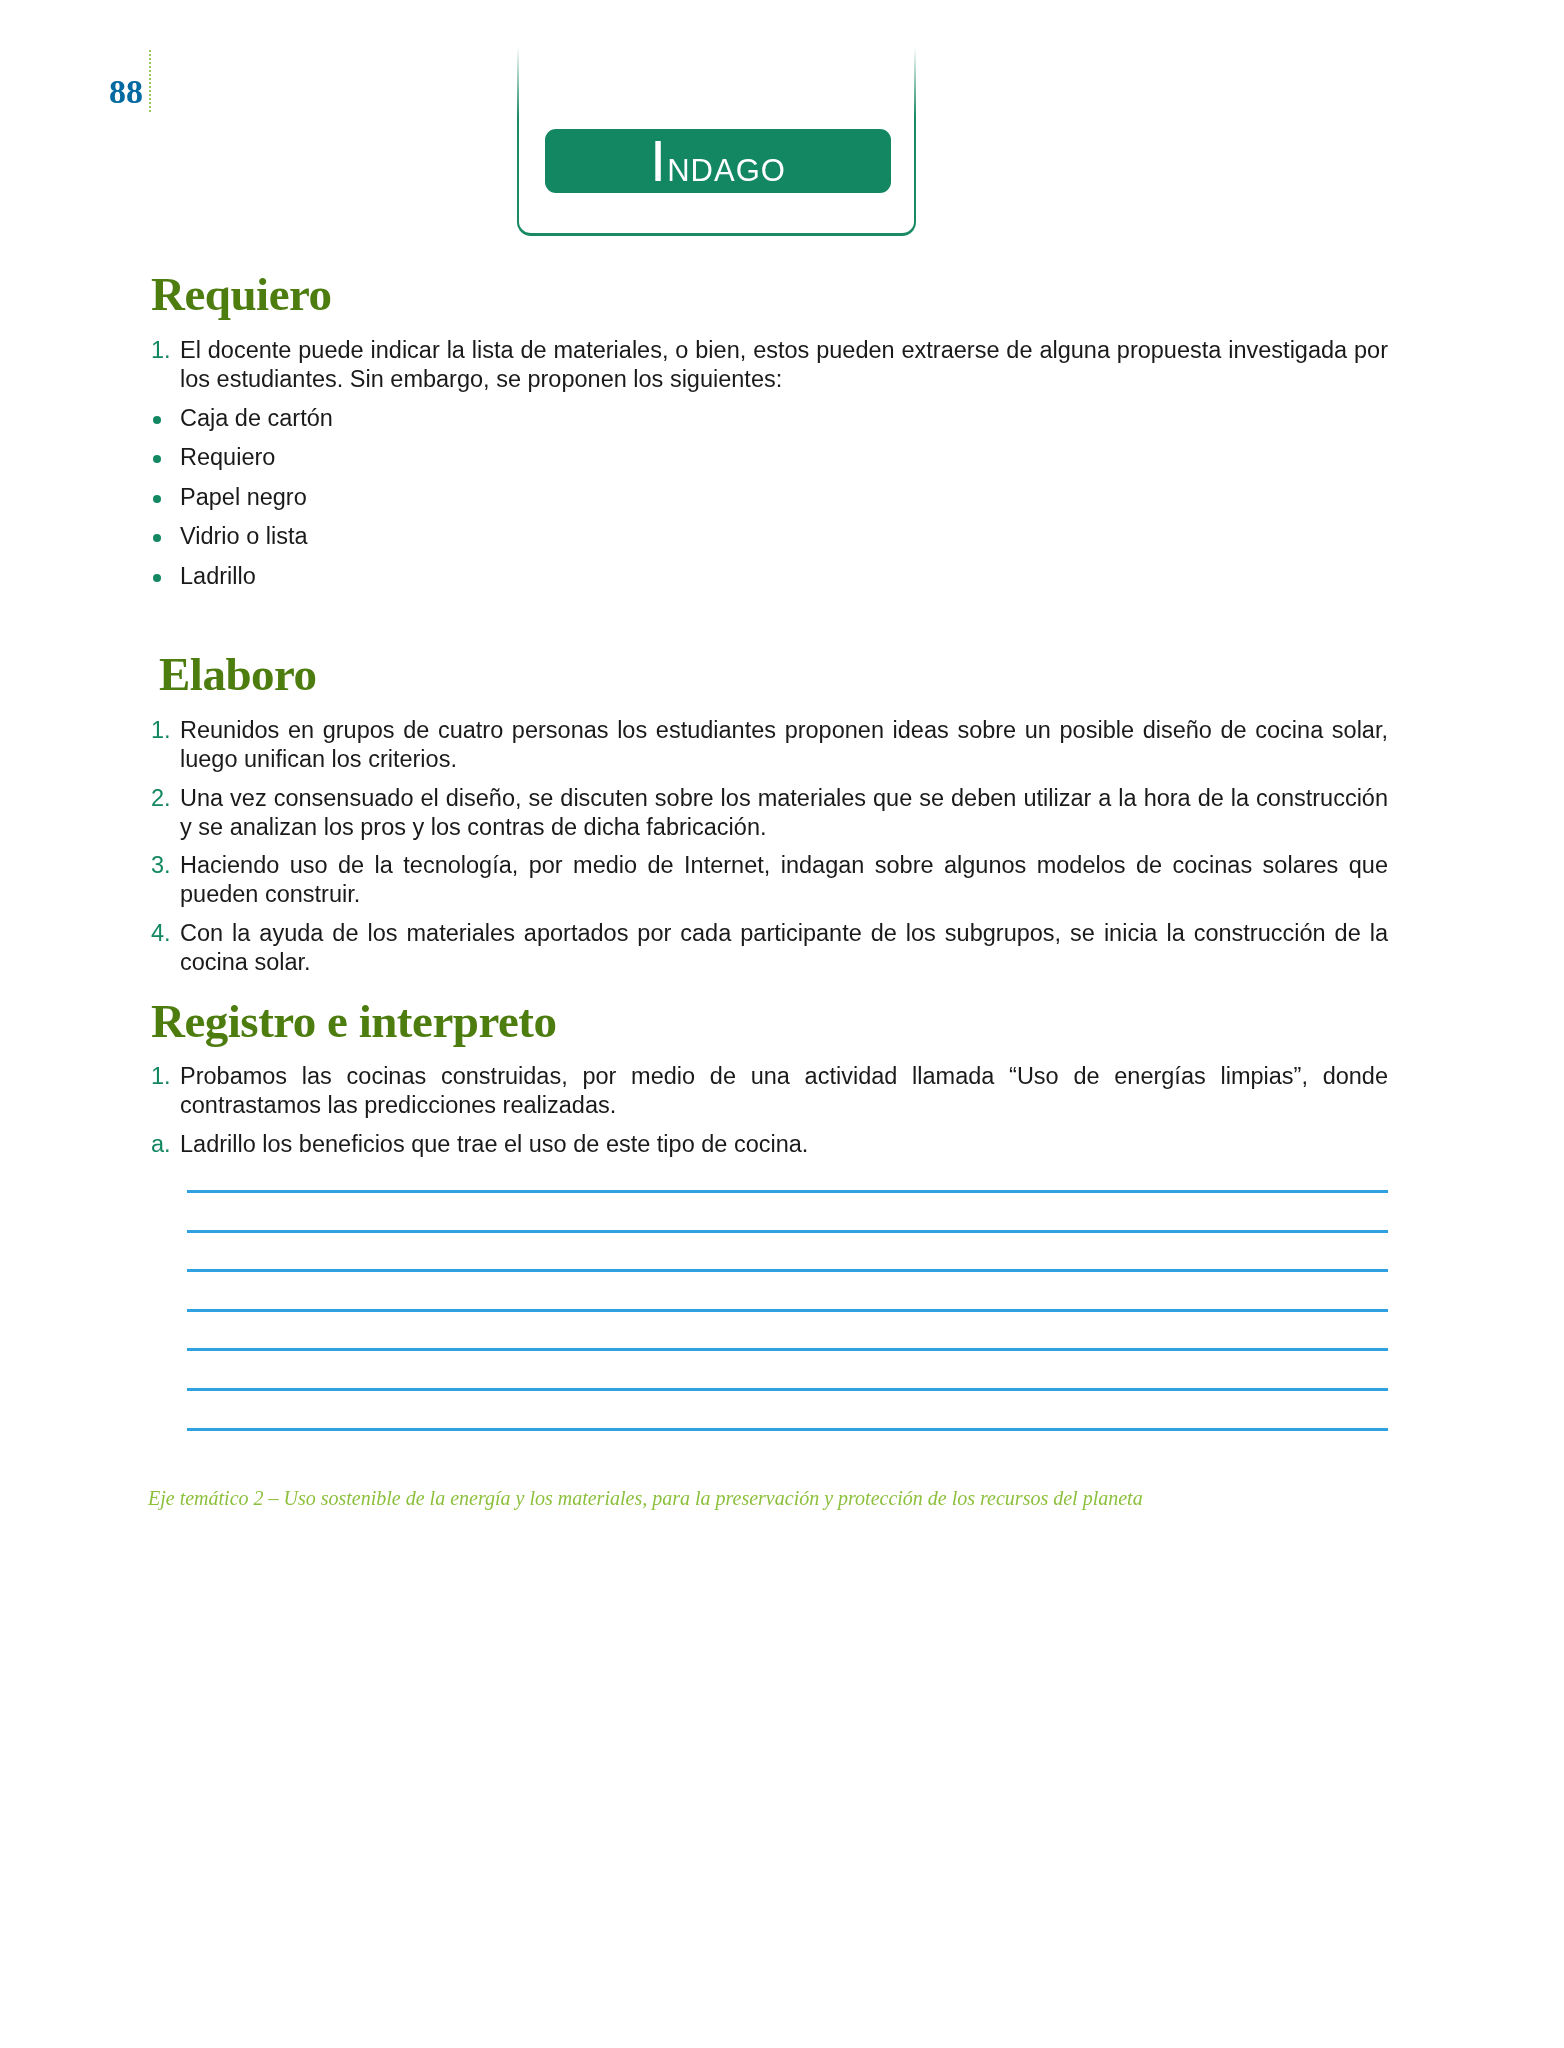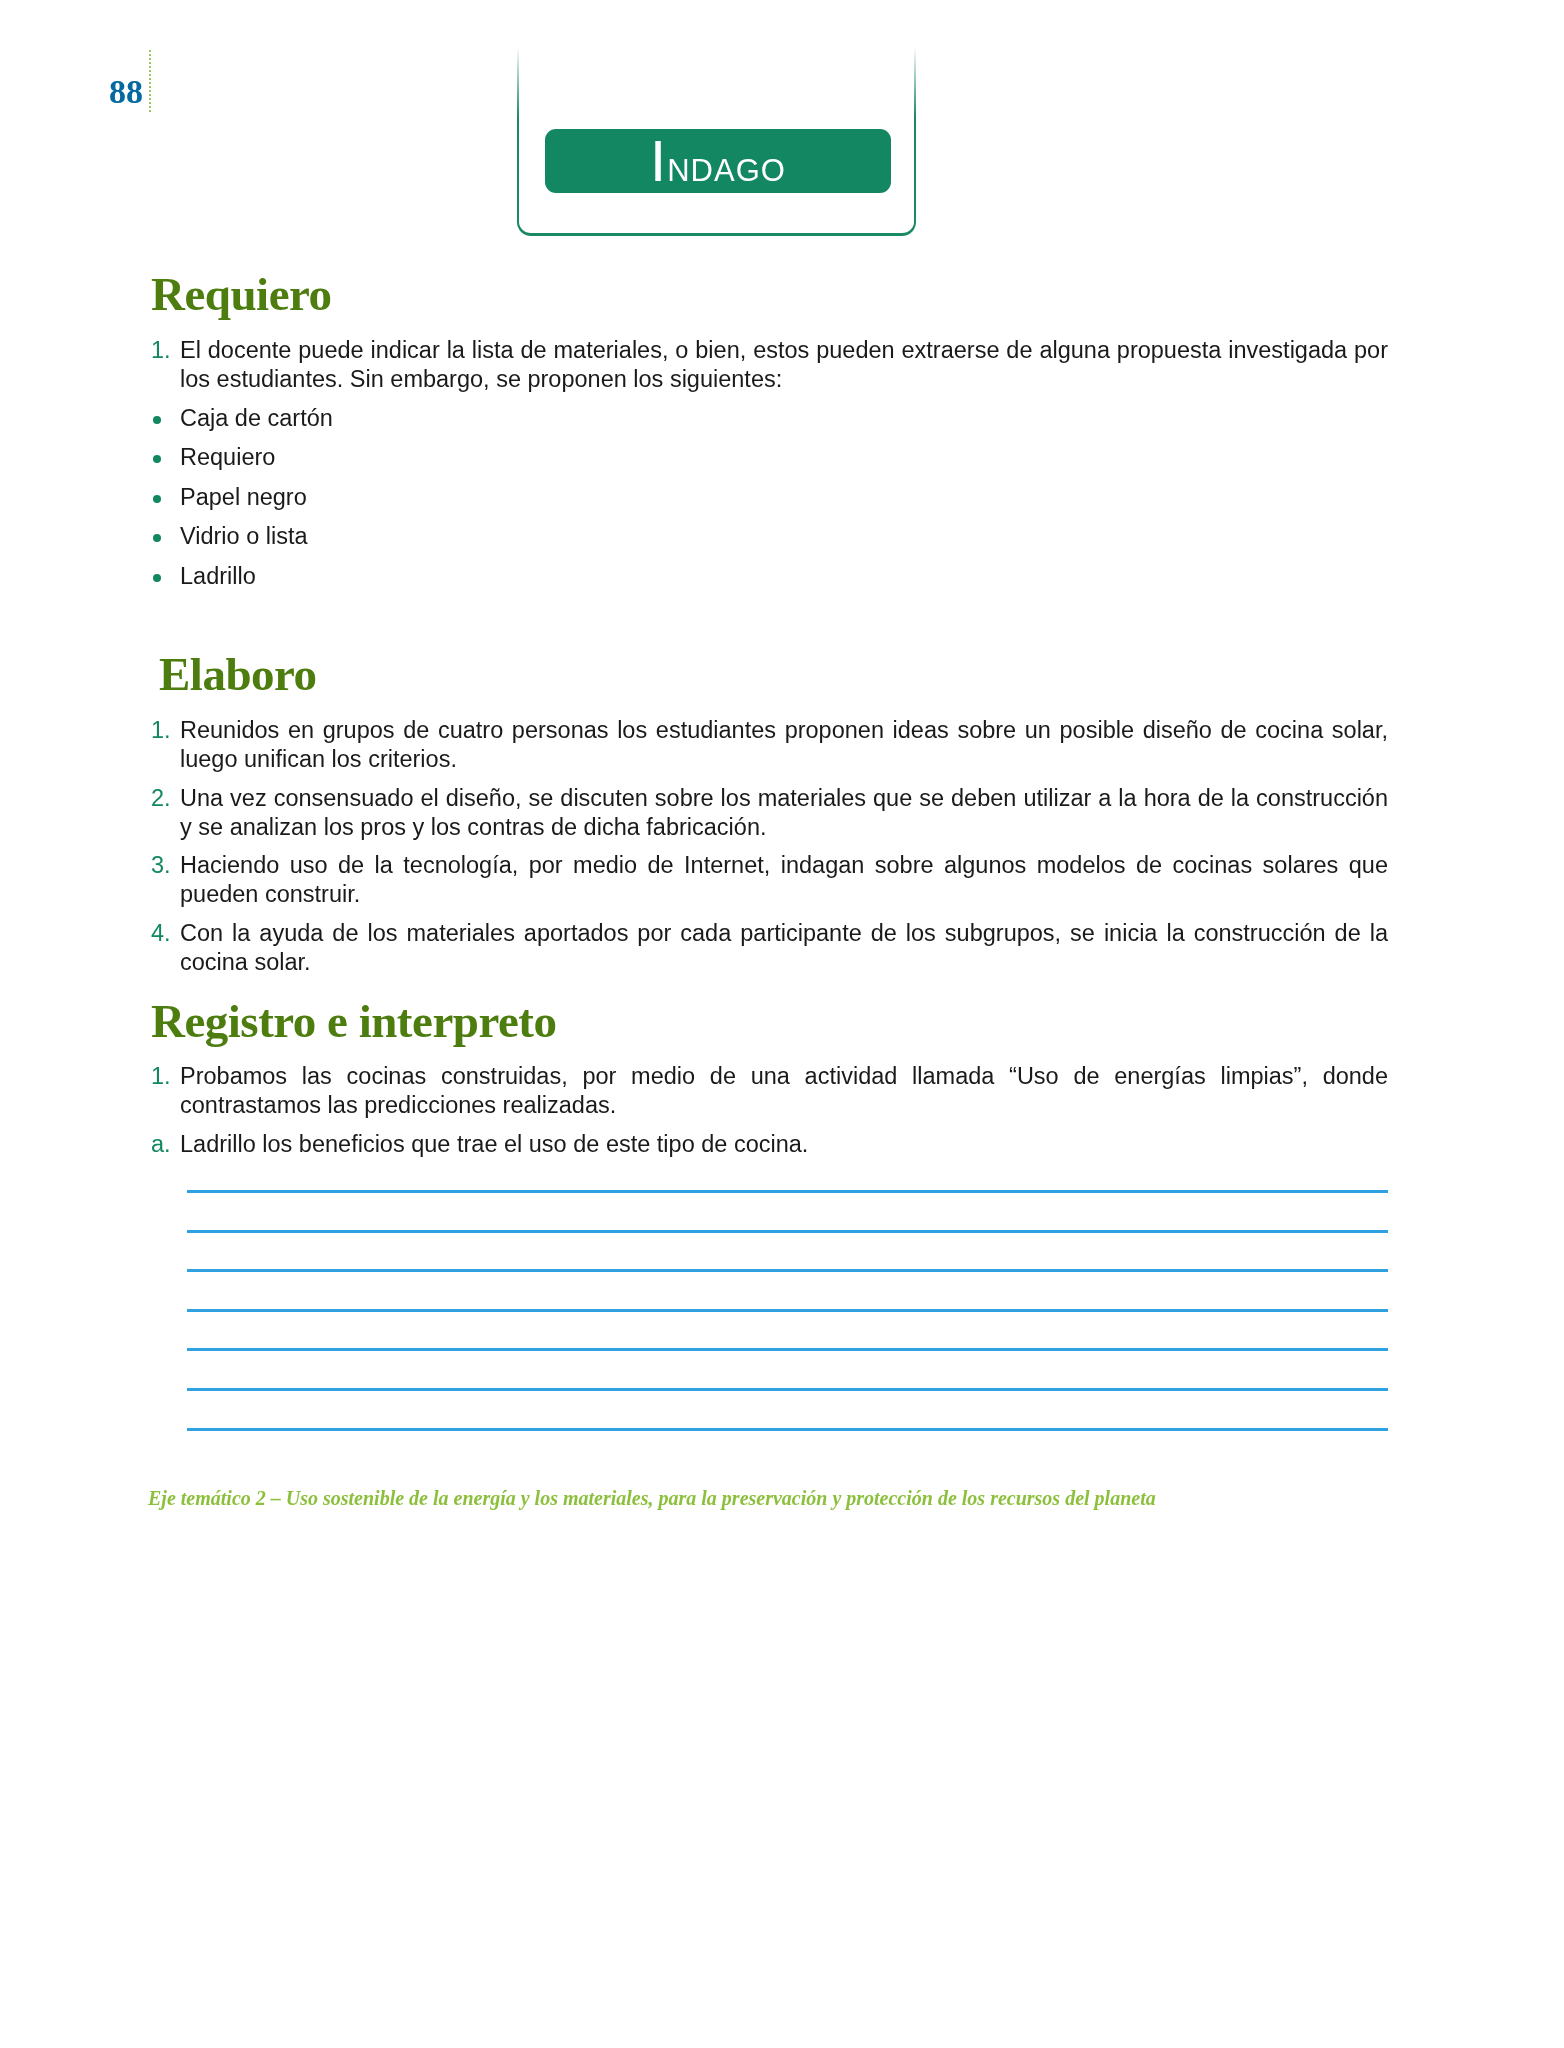--- a/index.html
+++ b/index.html
@@ -18,21 +18,21 @@
 
     .section-heading { left: 151px; font-family: "Liberation Serif", serif; font-weight: bold; font-size: 47px; color: #4d7c0f; line-height: 56px; letter-spacing: -0.5px; }
 
     .item { left: 151px; width: 1237px; font-size: 23.5px; line-height: 28.5px; }
     .item .marker { position: absolute; left: 0; top: 0; color: #128762; }
     .item .text { display: block; padding-left: 29px; text-align: justify; }
     .bullet .marker { left: 2px; top: 12px; width: 8px; height: 8px; border-radius: 50%; background: #128762; }
 
     .write-line { left: 187px; width: 1201px; height: 3px; background: #2fa0e0; }
 
-    .footer { left: 148px; top: 1484px; font-family: "Liberation Serif", serif; font-style: italic; font-size: 20px; color: #8cc03c; line-height: 28px; font-weight: bold; }
+    .footer { left: 148px; top: 1484px; font-family: "Liberation Serif", serif; font-style: italic; font-size: 20px; color: #8cc03c; line-height: 28px; }
   </style>
 </head>
 <body>
 
 <div class="abs page-number">88</div>
 <div class="abs page-divider"></div>
 
 <div class="abs indago-frame"></div>
 <div class="abs indago-banner">
   <span class="indago-label">Indago</span>

